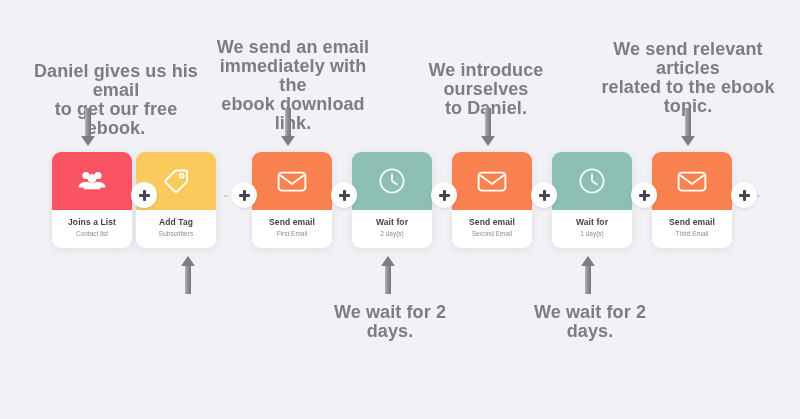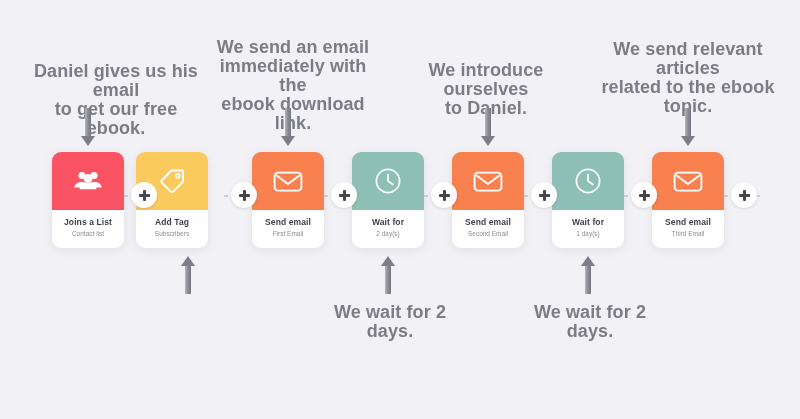--- a/index.html
+++ b/index.html
@@ -88,21 +88,21 @@
     background: #45454c;
     border-radius: 1px;
   }
   .plus::before { width: 11px; height: 3px; }
   .plus::after  { width: 3px; height: 11px; }
 
   
   .card {
     position: absolute;
     top: 152px;
-    width: 72px;
+    width: 80px;
     border-radius: 16px;
     overflow: visible;
     filter: drop-shadow(0 2px 4px rgba(90,90,110,0.13));
   }
   .card .head-box {
     height: 58px;
     border-radius: 9px 9px 0 0;
     display: flex;
     align-items: center;
     justify-content: center;

